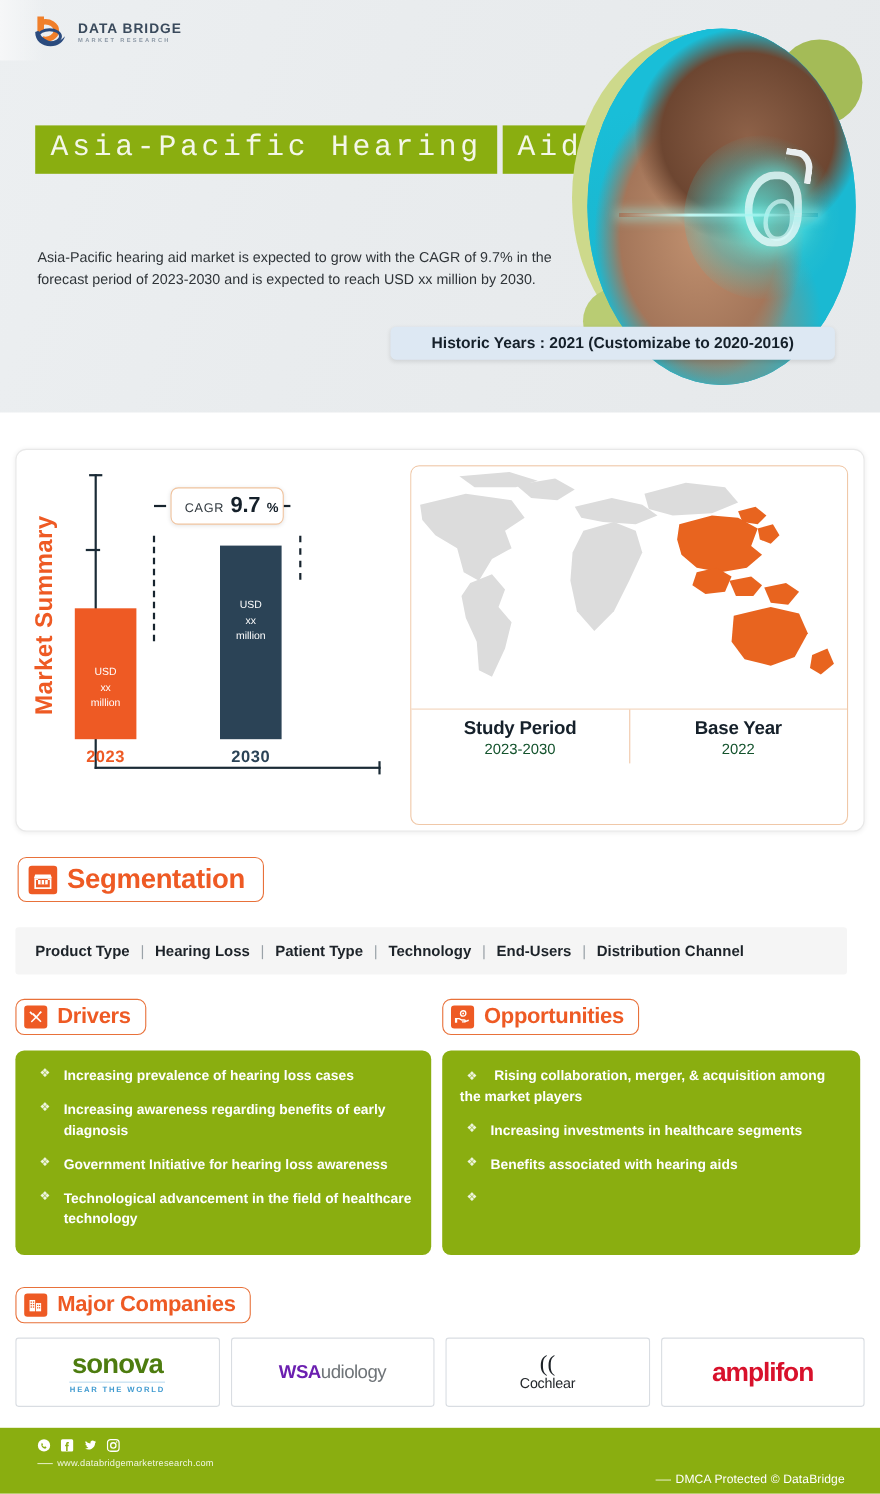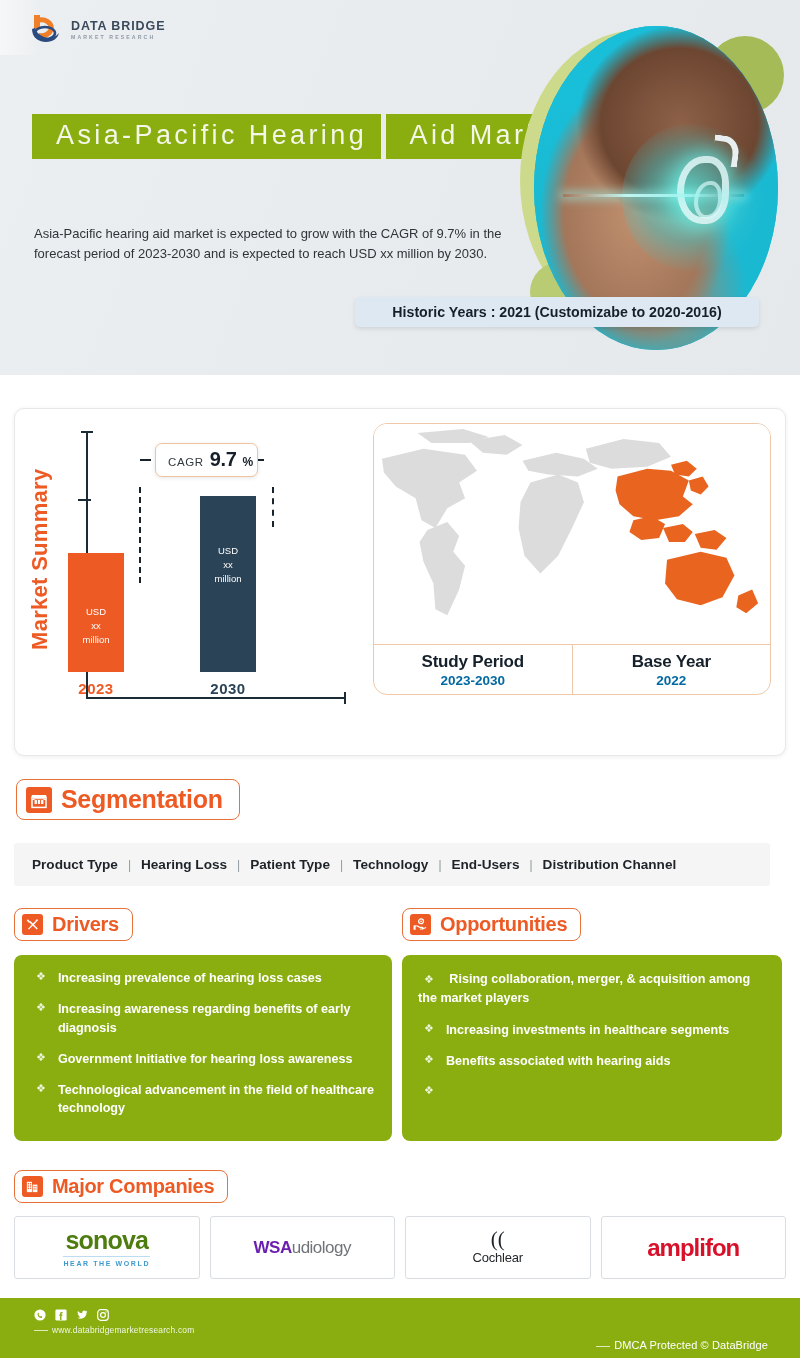--- a/index.html
+++ b/index.html
@@ -34,24 +34,24 @@
     font-size:5.2px; font-weight:700; color:#8d99a6; letter-spacing:2.1px;
     margin-top:3px;
   }
 
   
   .title-wrap { position:absolute; left:32px; top:108px; }
   .title-bar {
     display:inline-block;
     background:#8aae10;
     color:#f4f7e8;
-    font-family:Liberation Sans, sans-serif;
+    font-family:Liberation Mono, monospace;
     font-size:27px;
     letter-spacing:3.4px;
-    padding:6px 14px 8px 24px;
+    padding:6px 14px 8px 14px;
     white-space:nowrap;
   }
   .title-bar.l2 { margin-top:6px; }
 
   .hero-desc {
     position:absolute; left:34px; top:224px; width:480px;
     font-size:13px; line-height:1.55; color:#2f3438;
   }
 
   
@@ -155,30 +155,30 @@
   }
   .cagr-lab { font-size:11.5px; color:#31393f; letter-spacing:0.6px; }
   .cagr-val { font-size:20px; font-weight:700; color:#15202a; letter-spacing:-0.3px; }
   .cagr-pct { font-size:12px; font-weight:700; color:#15202a; }
   .cagr-tick { position:absolute; top:459px; width:11px; height:2px; background:#17242e; z-index:3;}
   .cagr-tick.left { left:140px; }
   .cagr-tick.right { left:253px; }
 
   
   .map-panel {
-    position:absolute; left:358px; top:14px; width:398px; height:272px;
-    border:1px solid #f0c8a8; border-radius:14px; overflow:hidden; background:#fff;
+    position:absolute; left:358px; top:14px; width:398px; height:327px;
+    border:1px solid #f0c8a8; border-radius:8px; overflow:hidden; background:#fff;
   }
   .map-img { position:relative; width:100%; height:220px; background:#ffffff; }
   .map-svg { position:absolute; inset:0; width:100%; height:100%; }
   .map-table { display:flex; height:50px; border-top:1px solid #f0c8a8; }
   .map-cell { flex:1; display:flex; flex-direction:column; align-items:center; justify-content:center; }
   .map-cell + .map-cell { border-left:1px solid #f0c8a8; }
   .map-cell-t { font-size:17px; font-weight:700; color:#15202a; letter-spacing:-0.2px; }
-  .map-cell-v { font-size:13.5px; font-weight:700; color:#0369a1; margin-top:1px; }
+  .map-cell-v { font-size:13.5px; font-weight:400; color:#14532d; margin-top:1px; }
 
   .historic {
     position:absolute; left:355px; top:297px; width:404px;
     background:#dde8f3; border-radius:5px;
     padding:7px 10px; text-align:center;
     font-size:14.2px; font-weight:700; color:#15202a;
     box-shadow:0 2px 4px rgba(0,0,0,0.10);
   }
 
   

